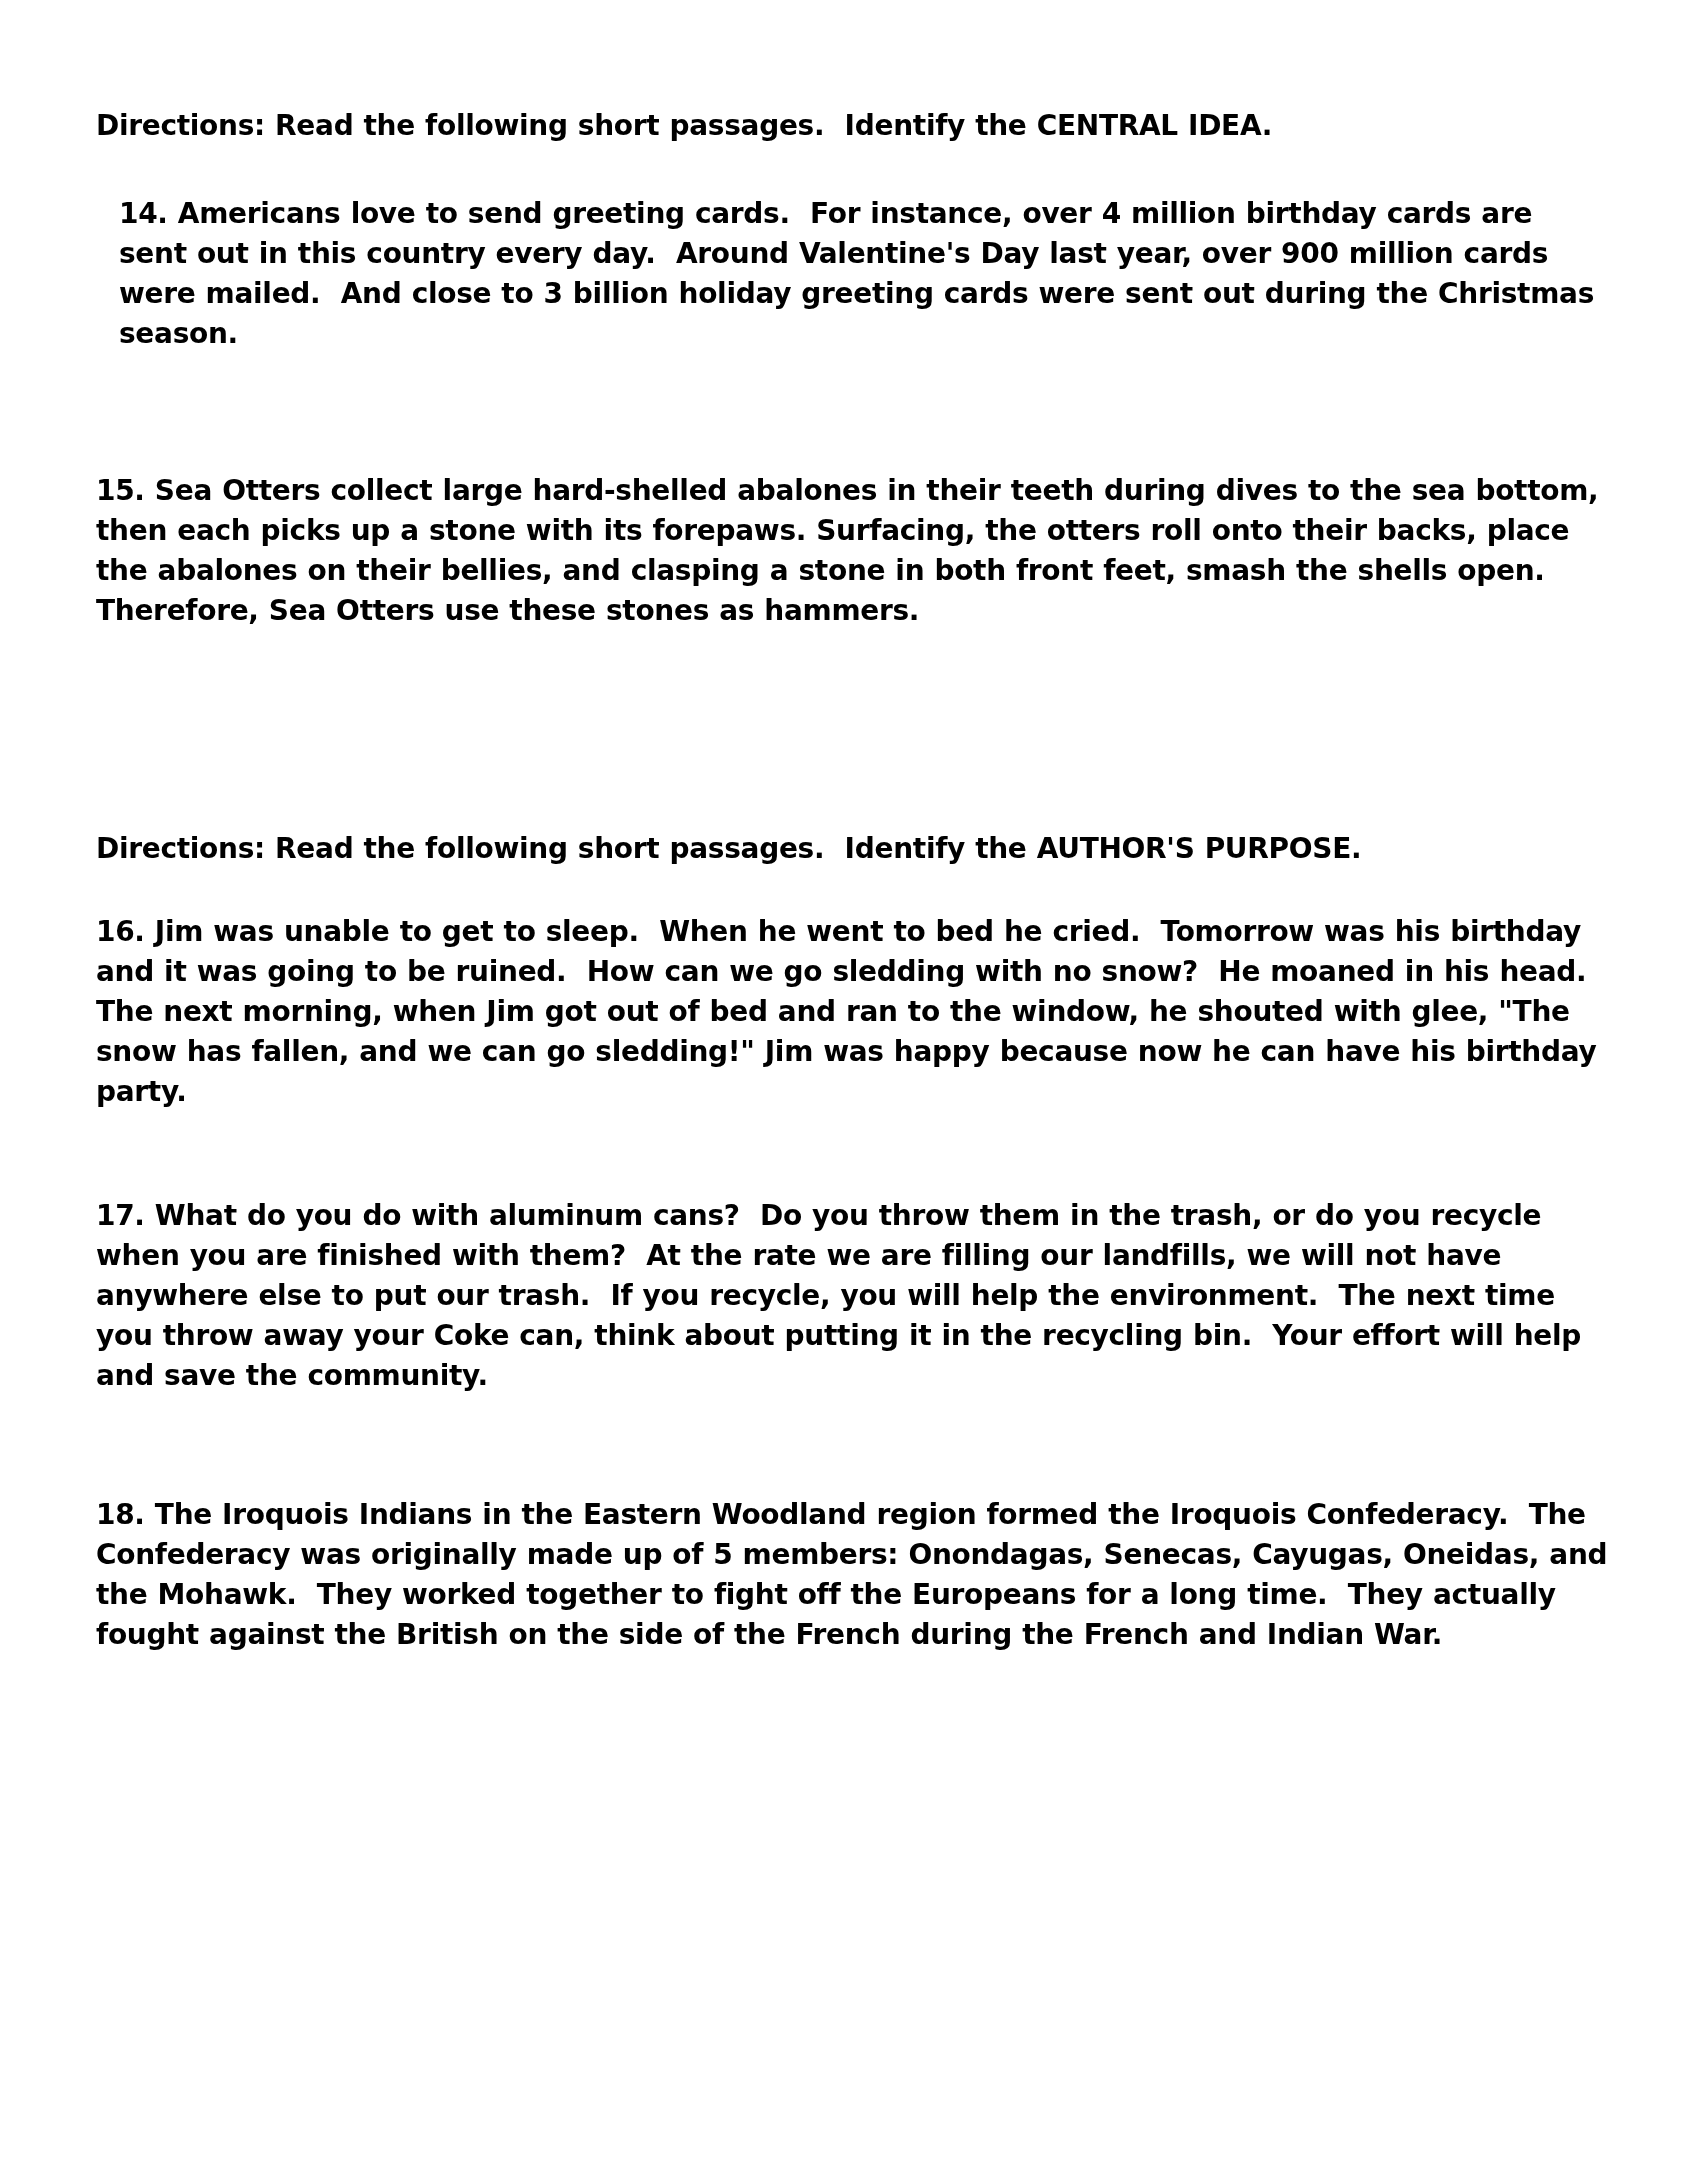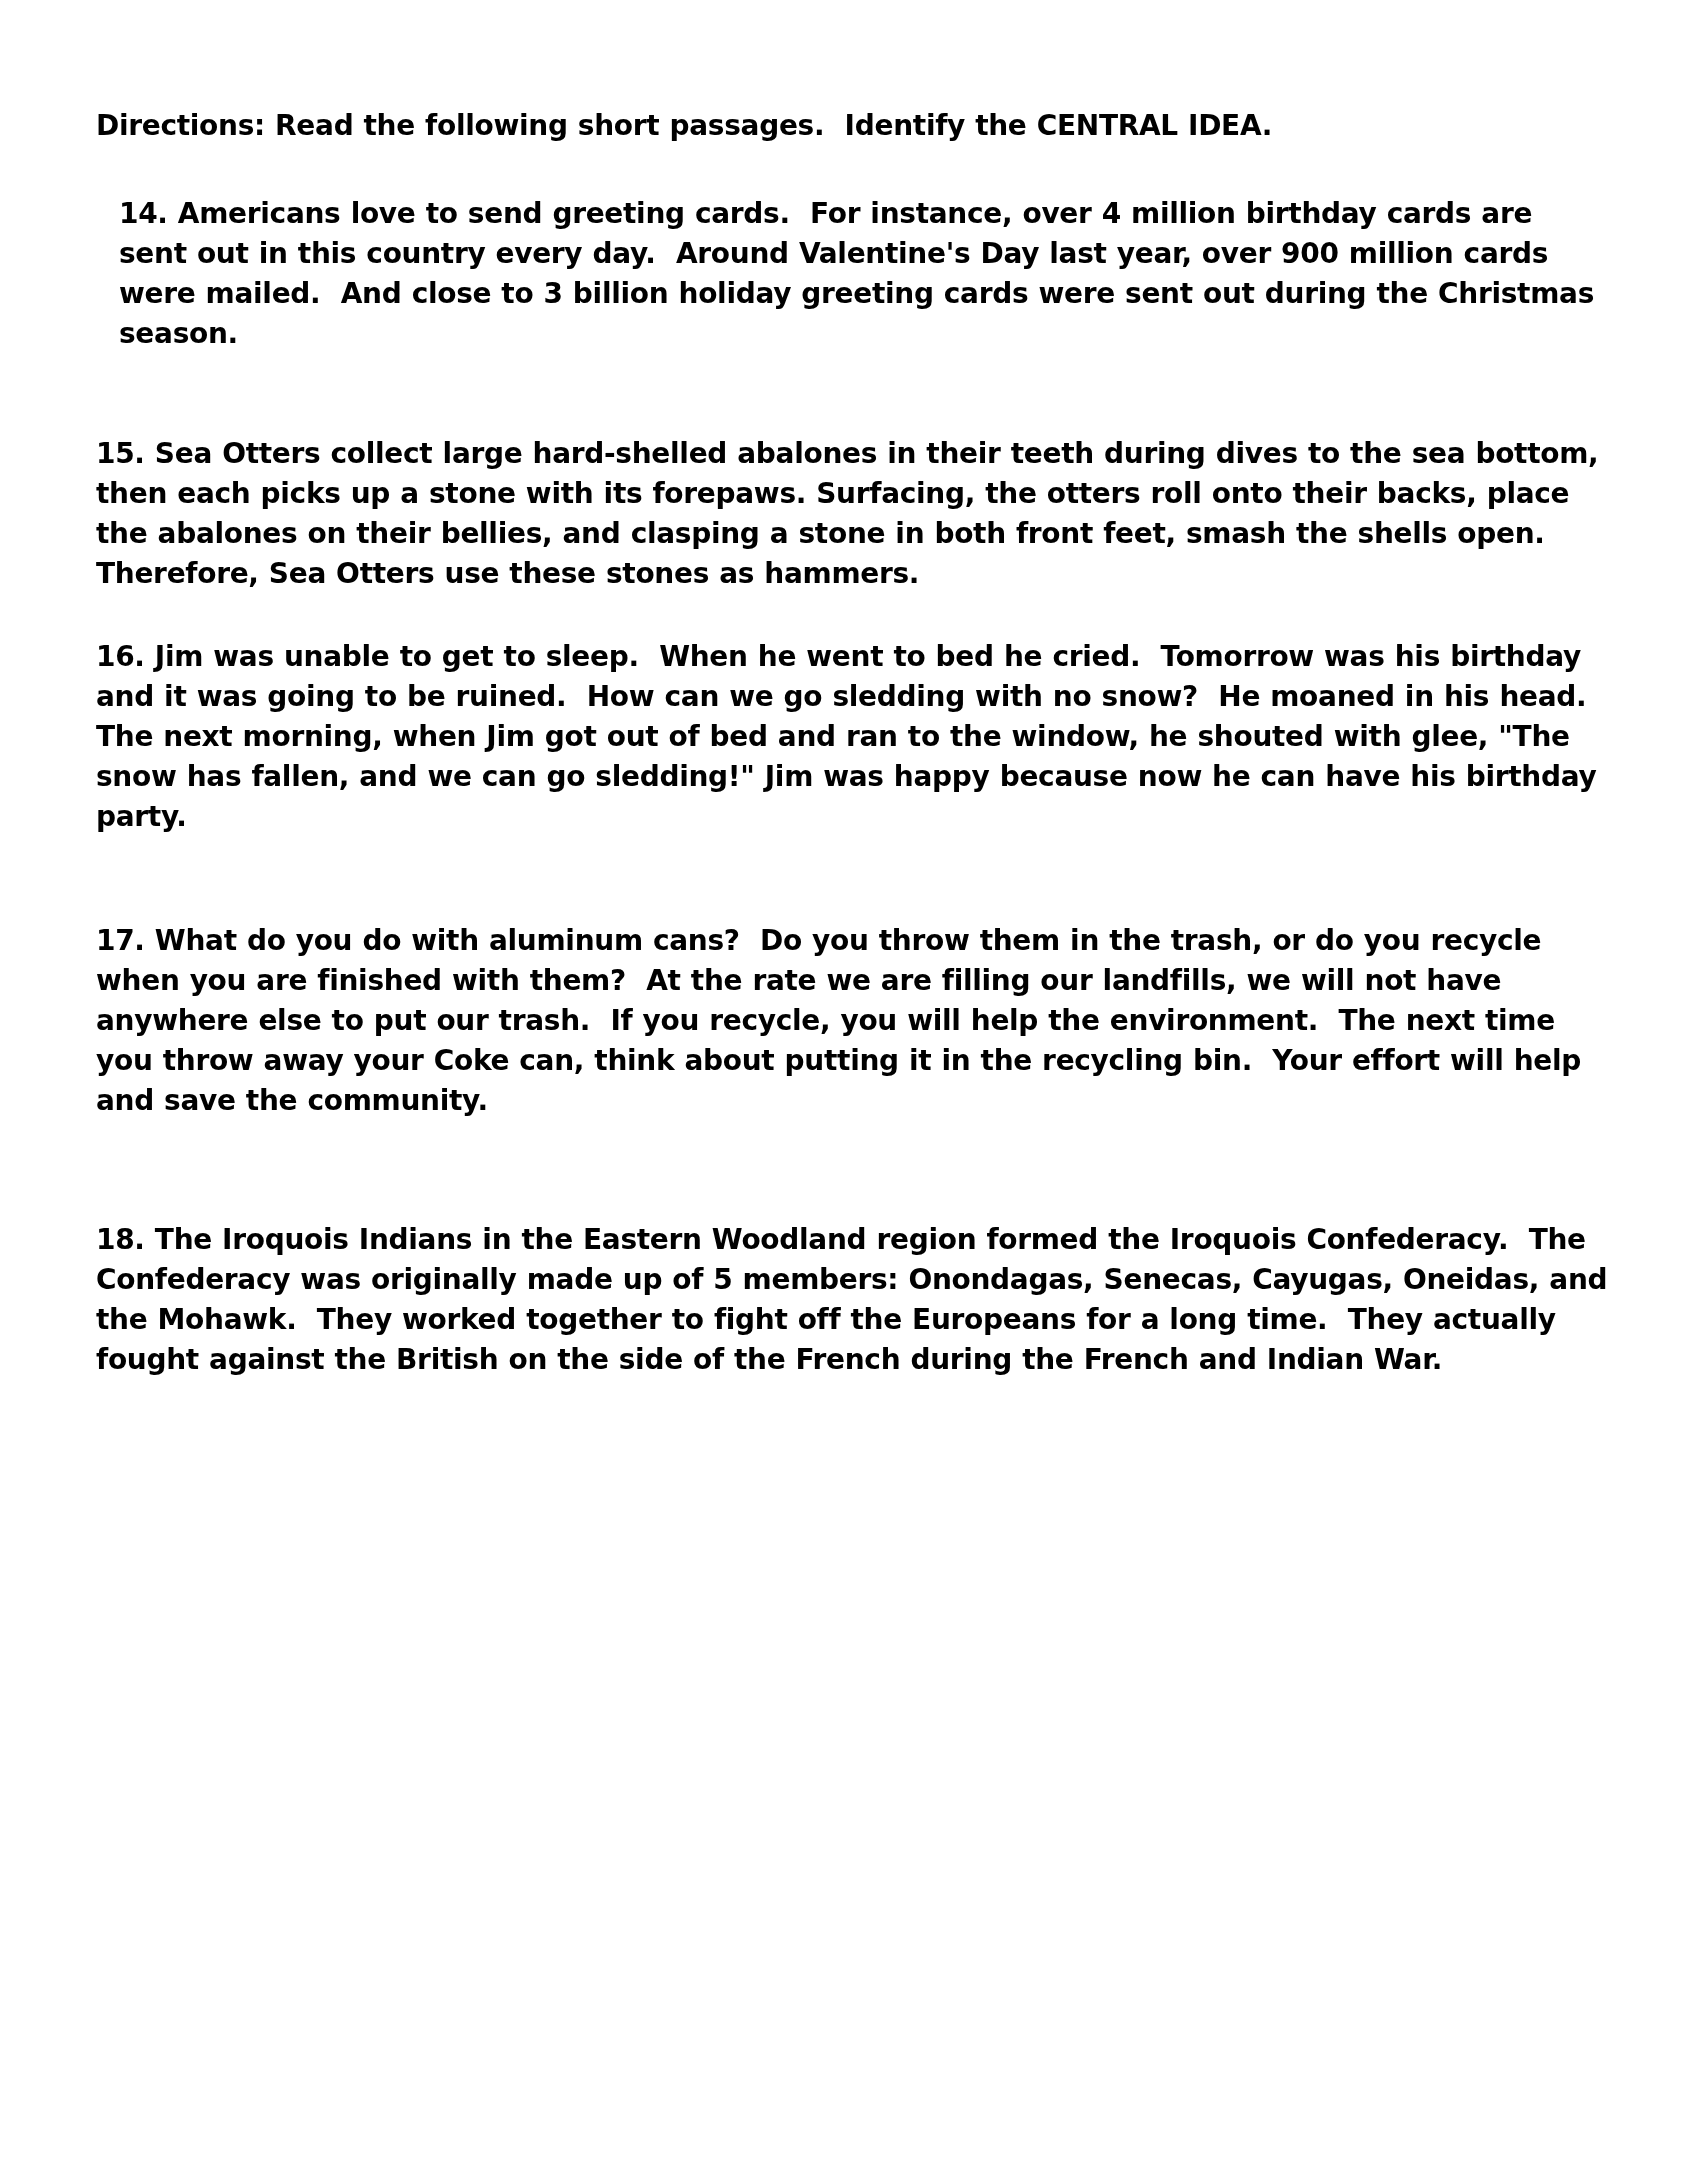--- a/index.html
+++ b/index.html
@@ -25,37 +25,38 @@
     font-weight: 700;
     font-size: 28px;
     line-height: 40px;
     letter-spacing: -0.3px;
     white-space: pre-wrap;
     word-spacing: 0.7px;
   }
   
   .directions-first  { margin-top: 106px; }
   .passage-14        { margin-top: 48px; margin-left: 23px;  }
-  .passage-15        { margin-top: 80px; }
+  .passage-15        { margin-top: 117px; }
   .directions-second { margin-top: 198px; }
   .passage-16        { margin-top: 43px;  }
   .passage-17        { margin-top: 84px; }
   .passage-18        { margin-top: 99px; }
 </style>
 </head>
 <body>
 
 <div class="page">
 
   <div class="text-block directions-first">Directions: Read the following short passages.  Identify the CENTRAL IDEA.</div>
 
   <div class="text-block passage-14">14. Americans love to send greeting cards.  For instance, over 4 million birthday cards are sent out in this country every day.  Around Valentine's Day last year, over 900 million cards were mailed.  And close to 3 billion holiday greeting cards were sent out during the Christmas season.</div>
 
   <div class="text-block passage-15">15. Sea Otters collect large hard-shelled abalones in their teeth during dives to the sea bottom, then each picks up a stone with its forepaws. Surfacing, the otters roll onto their backs, place the abalones on their bellies, and clasping a stone in both front feet, smash the shells open.  Therefore, Sea Otters use these stones as hammers.</div>
 
+  <div class="text-block directions-second">Directions: Read the following short passages.  Identify the AUTHOR'S PURPOSE.</div>
 
   <div class="text-block passage-16">16. Jim was unable to get to sleep.  When he went to bed he cried.  Tomorrow was his birthday and it was going to be ruined.  How can we go sledding with no snow?  He moaned in his head.  The next morning, when Jim got out of bed and ran to the window, he shouted with glee, "The snow has fallen, and we can go sledding!" Jim was happy because now he can have his birthday party.</div>
 
   <div class="text-block passage-17">17. What do you do with aluminum cans?  Do you throw them in the trash, or do you recycle when you are finished with them?  At the rate we are filling our landfills, we will not have anywhere else to put our trash.  If you recycle, you will help the environment.  The next time you throw away your Coke can, think about putting it in the recycling bin.  Your effort will help and save the community.</div>
 
   <div class="text-block passage-18">18. The Iroquois Indians in the Eastern Woodland region formed the Iroquois Confederacy.  The Confederacy was originally made up of 5 members: Onondagas, Senecas, Cayugas, Oneidas, and the Mohawk.  They worked together to fight off the Europeans for a long time.  They actually fought against the British on the side of the French during the French and Indian War.</div>
 
 </div>
 
 

